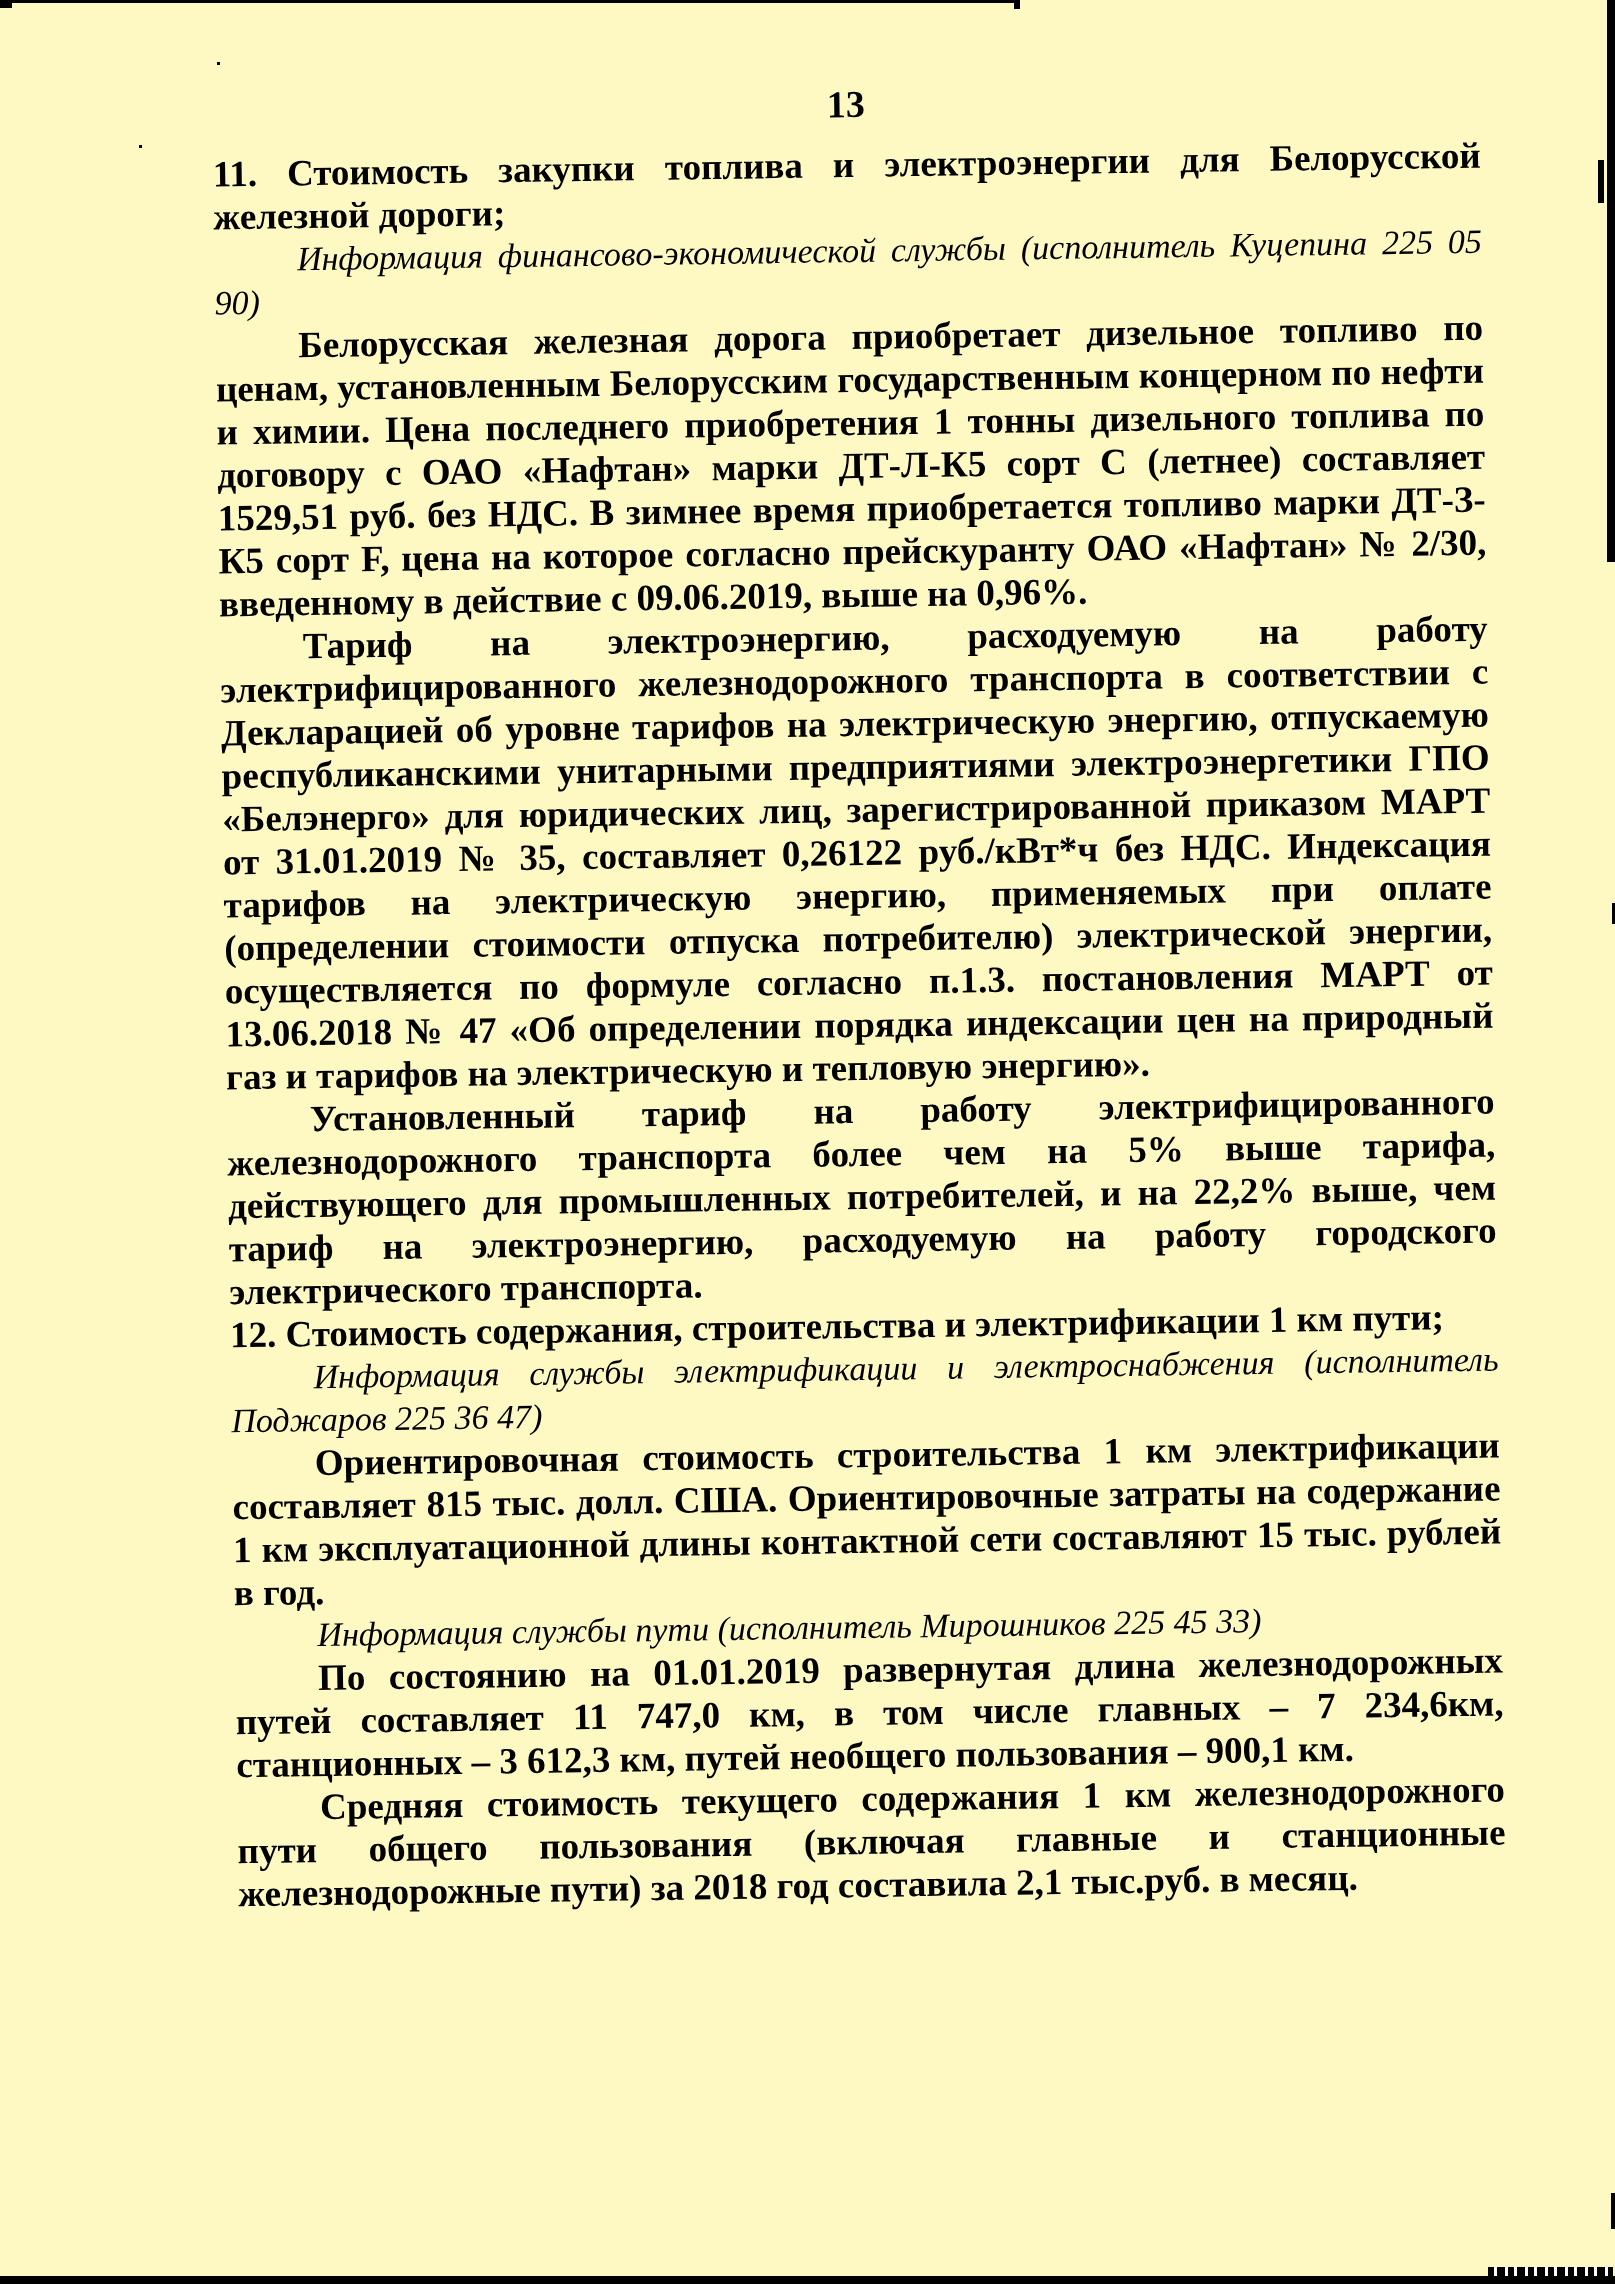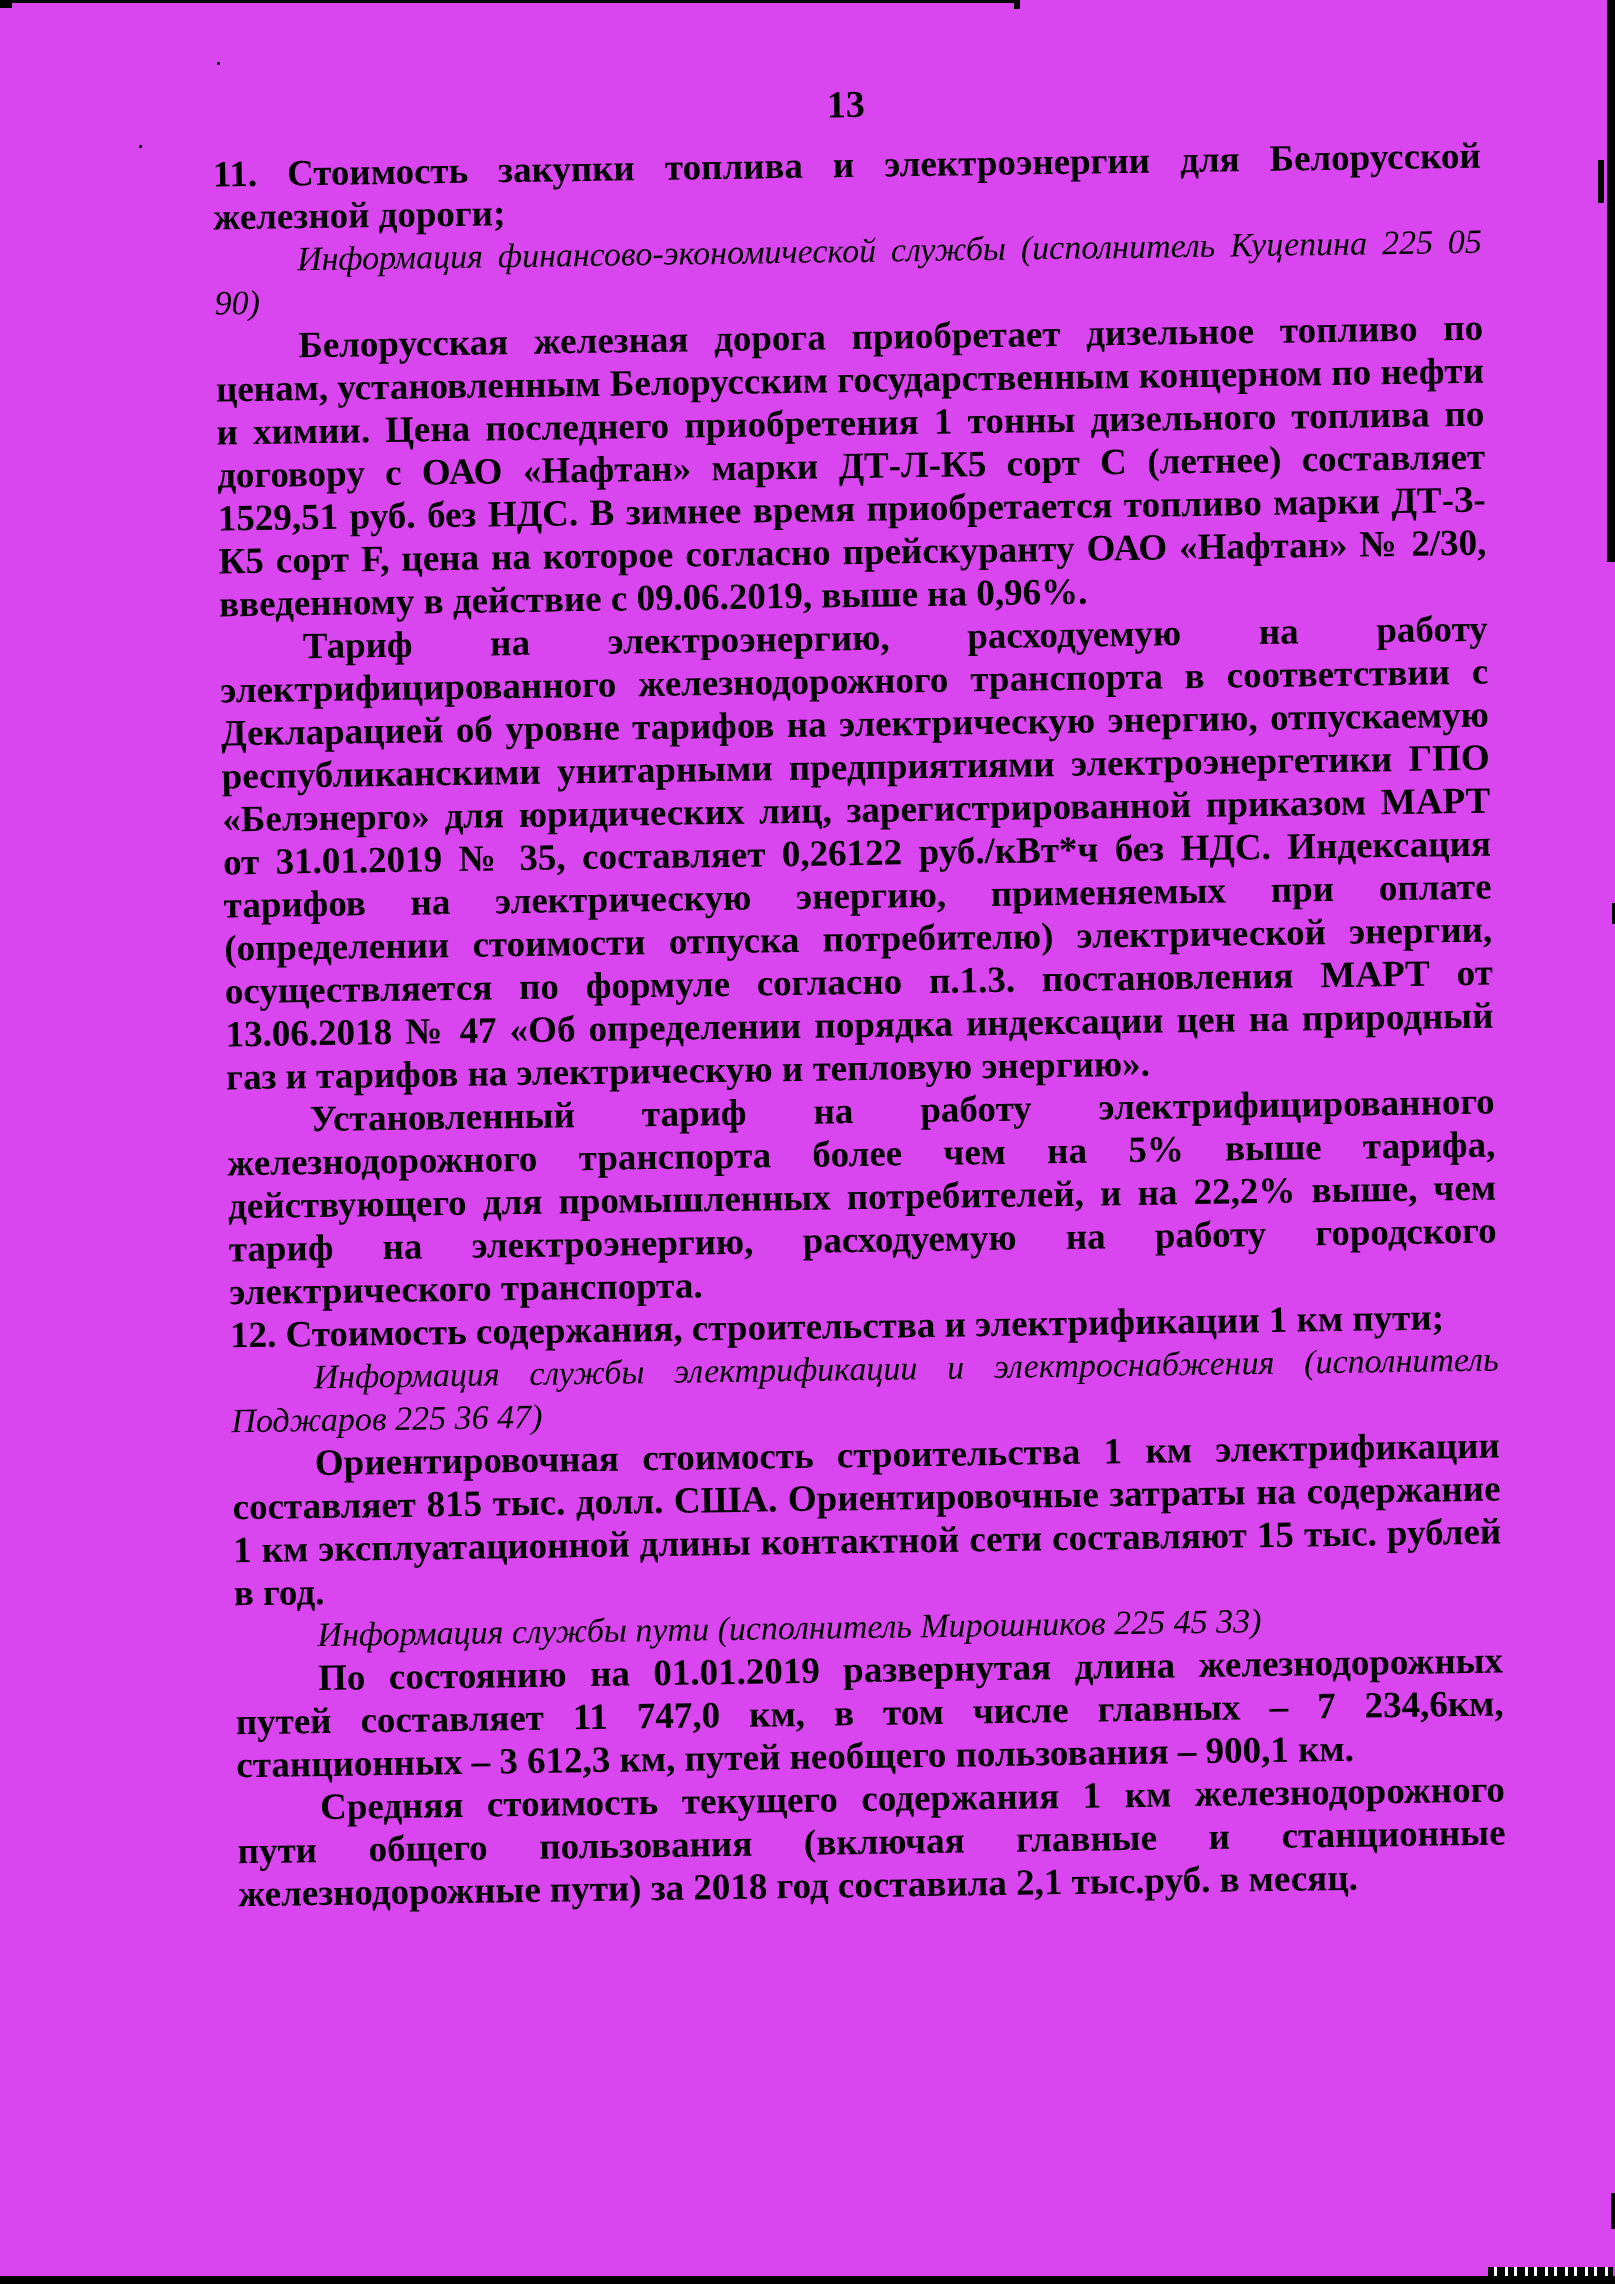--- a/index.html
+++ b/index.html
@@ -1,20 +1,20 @@
 <!DOCTYPE html>
 <html style="font-size:10.4px"><head>
 <meta charset="utf-8">
 <style>
   html, body { margin: 0; padding: 0; background: #888; }
   .page {
     position: relative;
     width: 1616px;
     height: 2284px;
-    background: #d946ef;
+    background: #fef9c3;
     overflow: hidden;
     font-family: "Liberation Serif", serif;
     color: #000000;
   }
   .content {
     position: absolute;
     left: 225px;
     top: 83px;
     width: 1268px;
     transform: rotate(-0.85deg);

